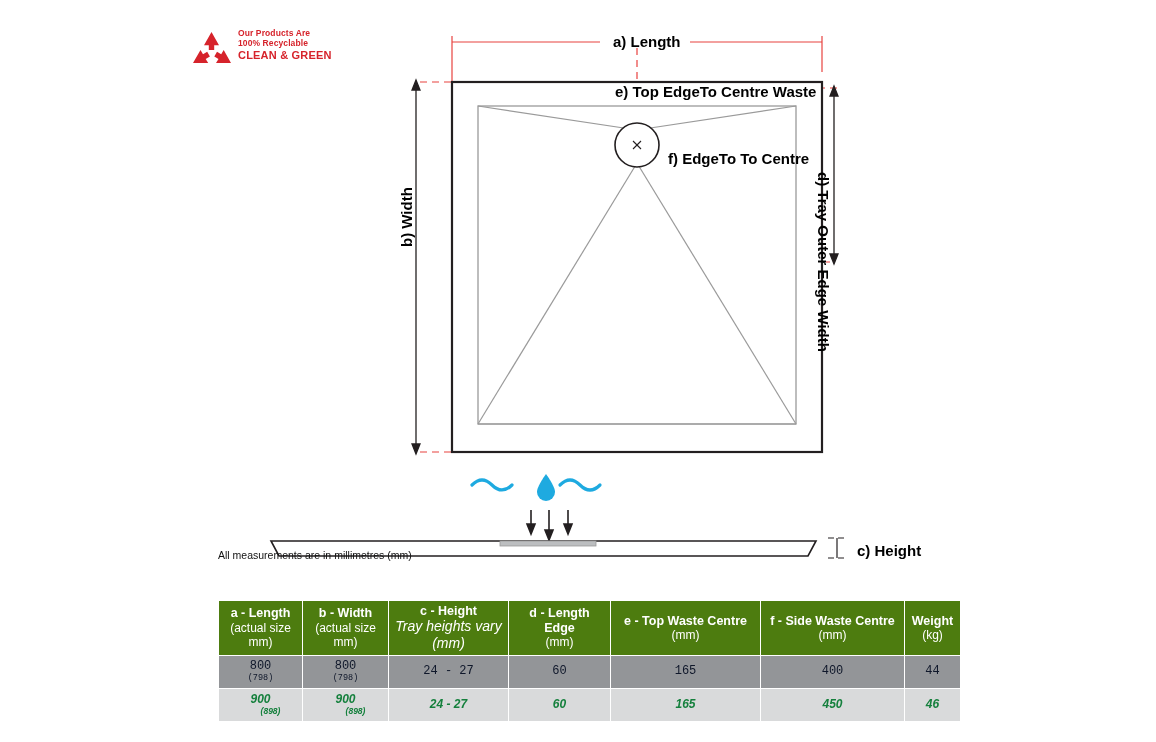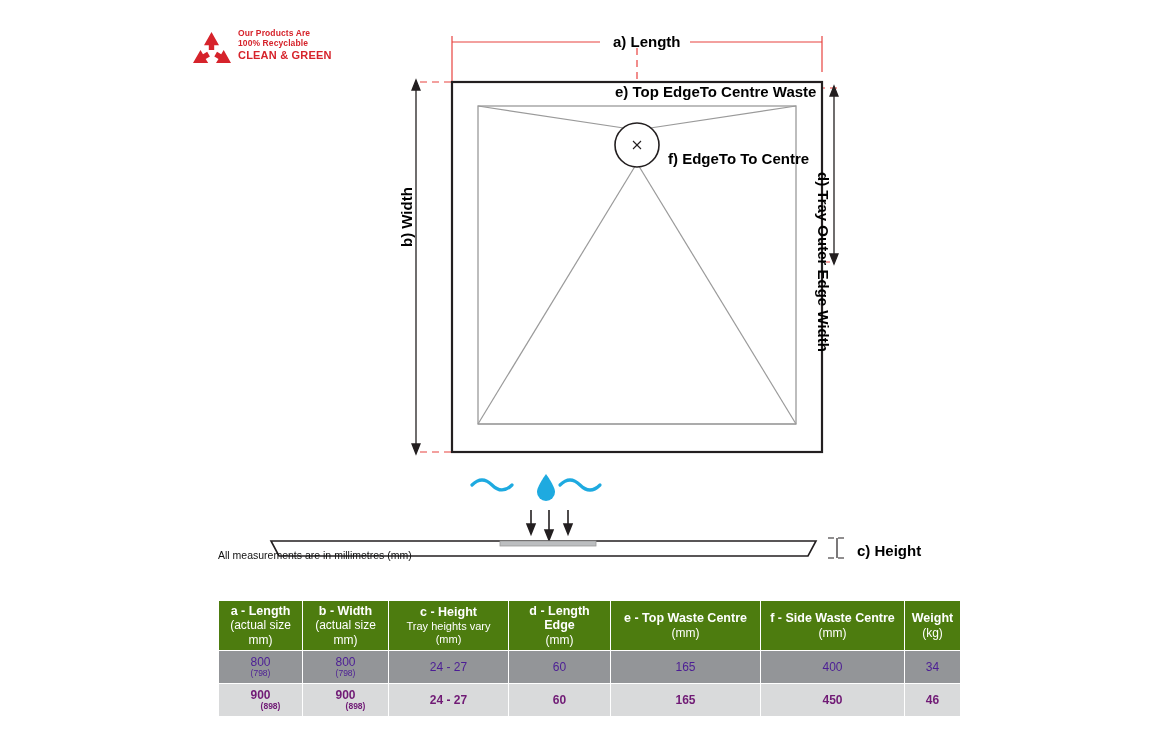--- a/index.html
+++ b/index.html
@@ -102,24 +102,24 @@
     padding: 0;
   }
   table.spec thead th {
     background: #4d7c0f;
     color: #ffffff;
     height: 36px;
     padding: 3px 4px;
   }
   .th-main { font-size: 12.5px; font-weight: bold; display: block; line-height: 1.15; }
   .th-sub  { font-size: 12px; font-weight: normal; display: block; line-height: 1.2; }
-  .th-sub-b{ font-size: 11px; font-weight: normal; display: block; line-height: 1.2; }
-
-  tr.row-a td { background: #939598; color: #4c1d95; height: 32px; }
-  tr.row-b td { background: #d9dadb; color: #701a75; height: 32px; }
+  .th-sub-b{ font-size: 14px; font-weight: normal; display: block; line-height: 1.2; font-style: italic; }
+
+  tr.row-a td { background: #939598; color: #0f172a; height: 32px; font-family: Liberation Mono, monospace; }
+  tr.row-b td { background: #d9dadb; color: #15803d; height: 32px; font-style: italic; }
   .cell-main { font-size: 12px; display: block; line-height: 1.1; }
   .cell-main.bold { font-weight: bold; }
   .cell-sub { font-size: 8.5px; display: block; line-height: 1.15; }
   .cell-sub.bold { font-weight: bold; padding-left: 20px; }
 
   
   col.c1 { width: 84px; }
   col.c2 { width: 86px; }
   col.c3 { width: 120px; }
   col.c4 { width: 102px; }
@@ -298,21 +298,21 @@
         <td>
           <span class="cell-main">60</span>
         </td>
         <td>
           <span class="cell-main">165</span>
         </td>
         <td>
           <span class="cell-main">400</span>
         </td>
         <td>
-          <span class="cell-main">34</span>
+          <span class="cell-main">44</span>
         </td>
       </tr>
       <tr class="row-b">
         <td>
           <span class="cell-main bold">900</span>
           <span class="cell-sub bold">(898)</span>
         </td>
         <td>
           <span class="cell-main bold">900</span>
           <span class="cell-sub bold">(898)</span>

